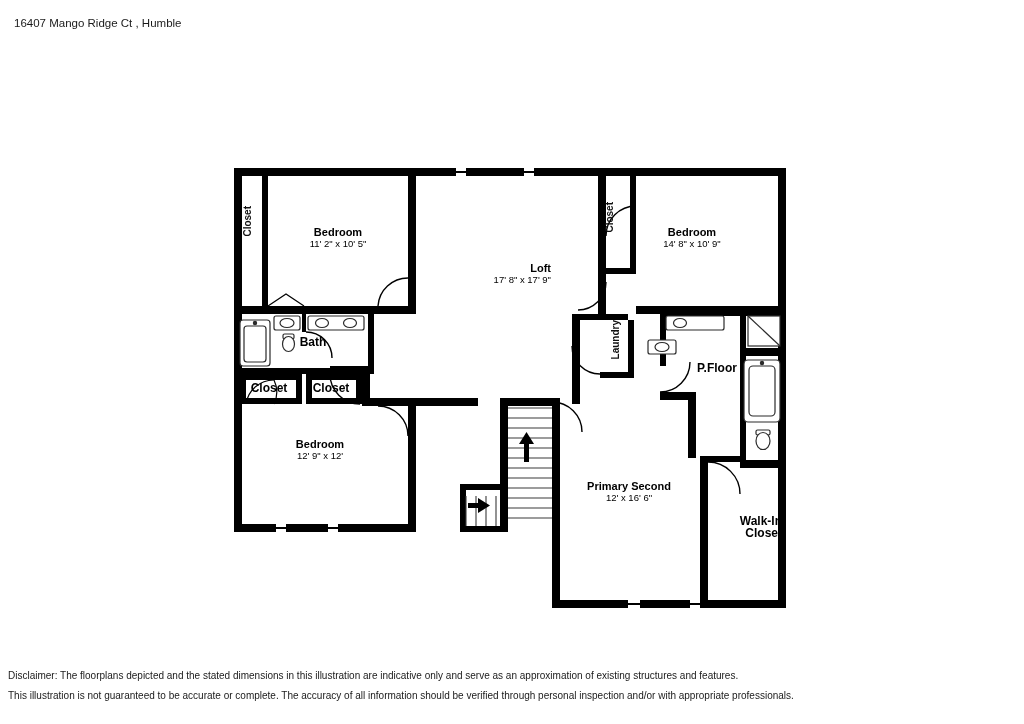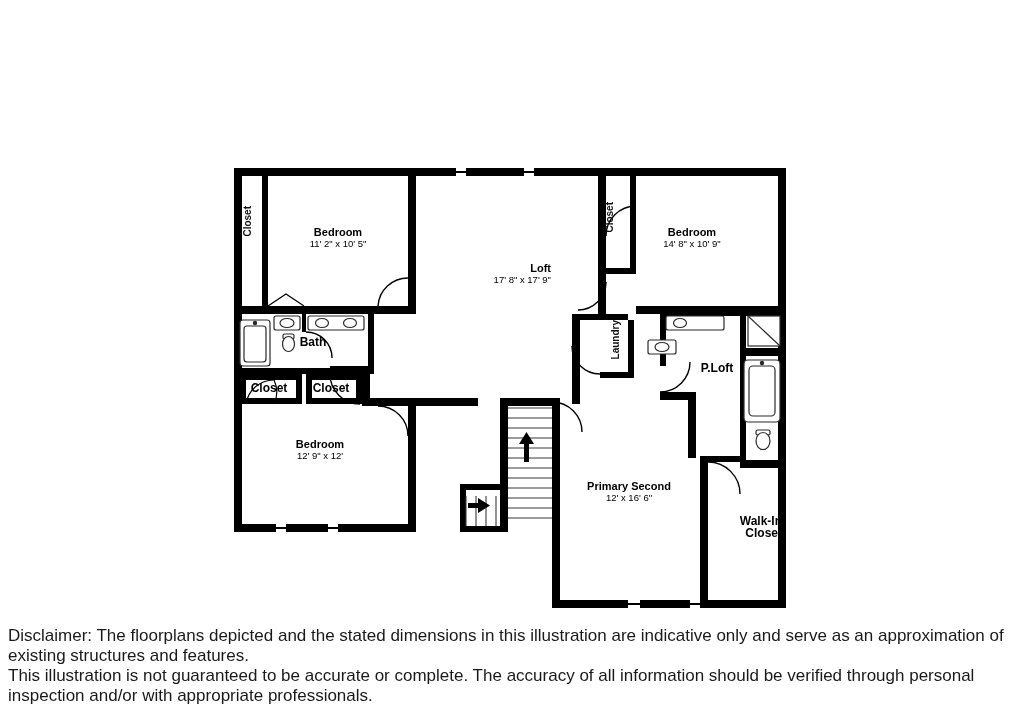--- a/index.html
+++ b/index.html
@@ -20,21 +20,21 @@
     left: 14px;
     top: 14px;
     font-size: 11.5px;
     line-height: 18px;
     color: #1a1a1a;
   }
   .footer {
     position: absolute;
     left: 8px;
     bottom: 18px;
-    font-size: 17px;
+    font-size: 10px;
     line-height: 20px;
     color: #1a1a1a;
   }
   #plan {
     position: absolute;
     left: 0;
     top: 0;
   }
   .lbl {
     position: absolute;
@@ -58,20 +58,21 @@
     writing-mode: vertical-rl;
     transform: rotate(180deg);
     white-space: nowrap;
     line-height: 12px;
   }
 </style>
 </head>
 <body>
 
 <div class="header">
+  <div>16407 Mango Ridge Ct , Humble</div>
 </div>
 
 <svg id="plan" width="1024" height="724" viewBox="0 0 1024 724">
 
   <g fill="#000000">
 
     <rect x="234" y="168" width="222" height="8"></rect>
     <rect x="466" y="168" width="58" height="8"></rect>
     <rect x="534" y="168" width="252" height="8"></rect>
 
@@ -291,21 +292,21 @@
 <div class="lbl" style="left:712px; top:515px; width:70px;text-align:right;">
   <span>Walk-In</span>
   <span style="display:block; font-weight:bold;">Closet</span>
 </div>
 
 <div class="lbl" style="left:288px; top:336px; width:50px;">
   <span>Bath</span>
 </div>
 
 <div class="lbl" style="left:688px; top:362px; width:58px;">
-  <span>P.Loft</span>
+  <span>P.Floor</span>
 </div>
 
 <div class="lbl" style="left:244px; top:382px; width:50px;">
   <span>Closet</span>
 </div>
 
 <div class="lbl" style="left:306px; top:382px; width:50px;">
   <span>Closet</span>
 </div>
 

